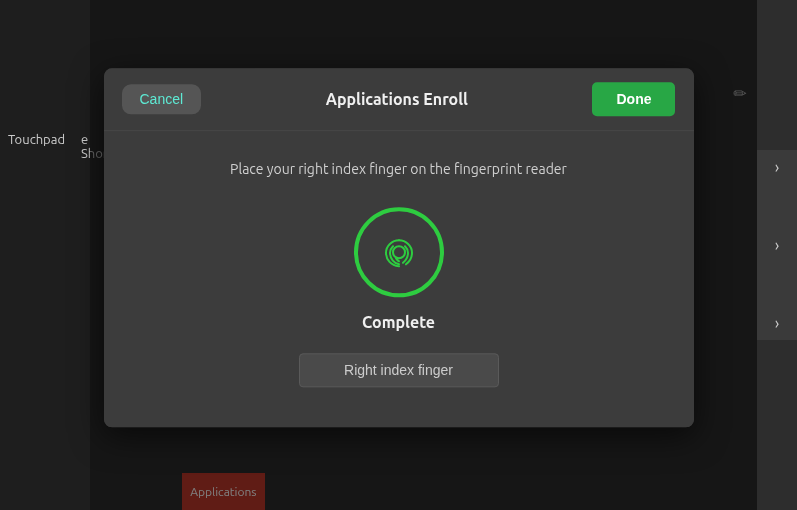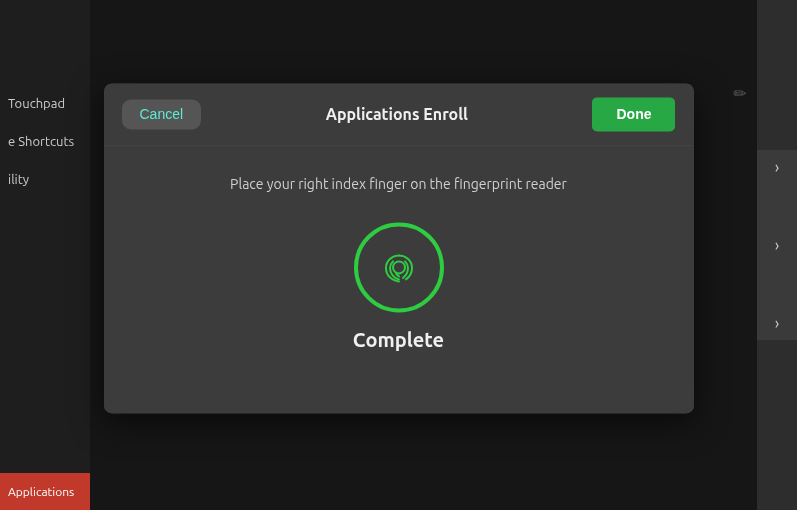--- a/index.html
+++ b/index.html
@@ -14,22 +14,21 @@
 
     
     .sidebar {
       position: absolute;
       left: 0;
       top: 0;
       width: 90px;
       height: 510px;
       background: #1e1e1e;
       display: flex;
-      flex-direction: column;
-      padding-top: 84px;
+      padding-top: 120px;
     }
 
     .sidebar-item {
       color: #ccc;
       font-size: 13px;
       padding: 12px 8px;
       cursor: pointer;
     }
 
     .sidebar-item-red {
@@ -161,21 +160,21 @@
       position: relative;
     }
 
     .fingerprint-svg {
       width: 52px;
       height: 52px;
     }
 
     .complete-label {
       color: #f0f0f0;
-      font-size: 20px;
+      font-size: 16px;
       font-weight: 700;
       margin-bottom: 22px;
     }
 
     .finger-name-input {
       width: 200px;
       background: #4a4a4a;
       border: 1px solid #5a5a5a;
       border-radius: 4px;
       color: #ccc;
@@ -231,14 +230,15 @@
         <path d="M26 14 C19 14 13 19.5 13 26.5 C13 33.5 18 39 26 40" stroke="#2ecc40" stroke-width="2" fill="none" stroke-linecap="round"></path>
         <path d="M26 14 C33 14 39 19.5 39 26.5 C39 31 37 35 33 38" stroke="#2ecc40" stroke-width="2" fill="none" stroke-linecap="round"></path>
         <path d="M20 20 C18 22 17 24 17 26.5 C17 32 21 37 26 38" stroke="#2ecc40" stroke-width="2" fill="none" stroke-linecap="round"></path>
         <path d="M32 20 C34 22 35 24 35 26.5 C35 30 33 34 30 36.5" stroke="#2ecc40" stroke-width="2" fill="none" stroke-linecap="round"></path>
         <path d="M23 32 C24.5 34 26 35 26 35" stroke="#2ecc40" stroke-width="2" fill="none" stroke-linecap="round"></path>
       </svg>
     </div>
 
     <span class="complete-label">Complete</span>
 
+    <input class="finger-name-input" type="text" value="Right index finger" style="">
   </div>
 </div>
 
 </body></html>

